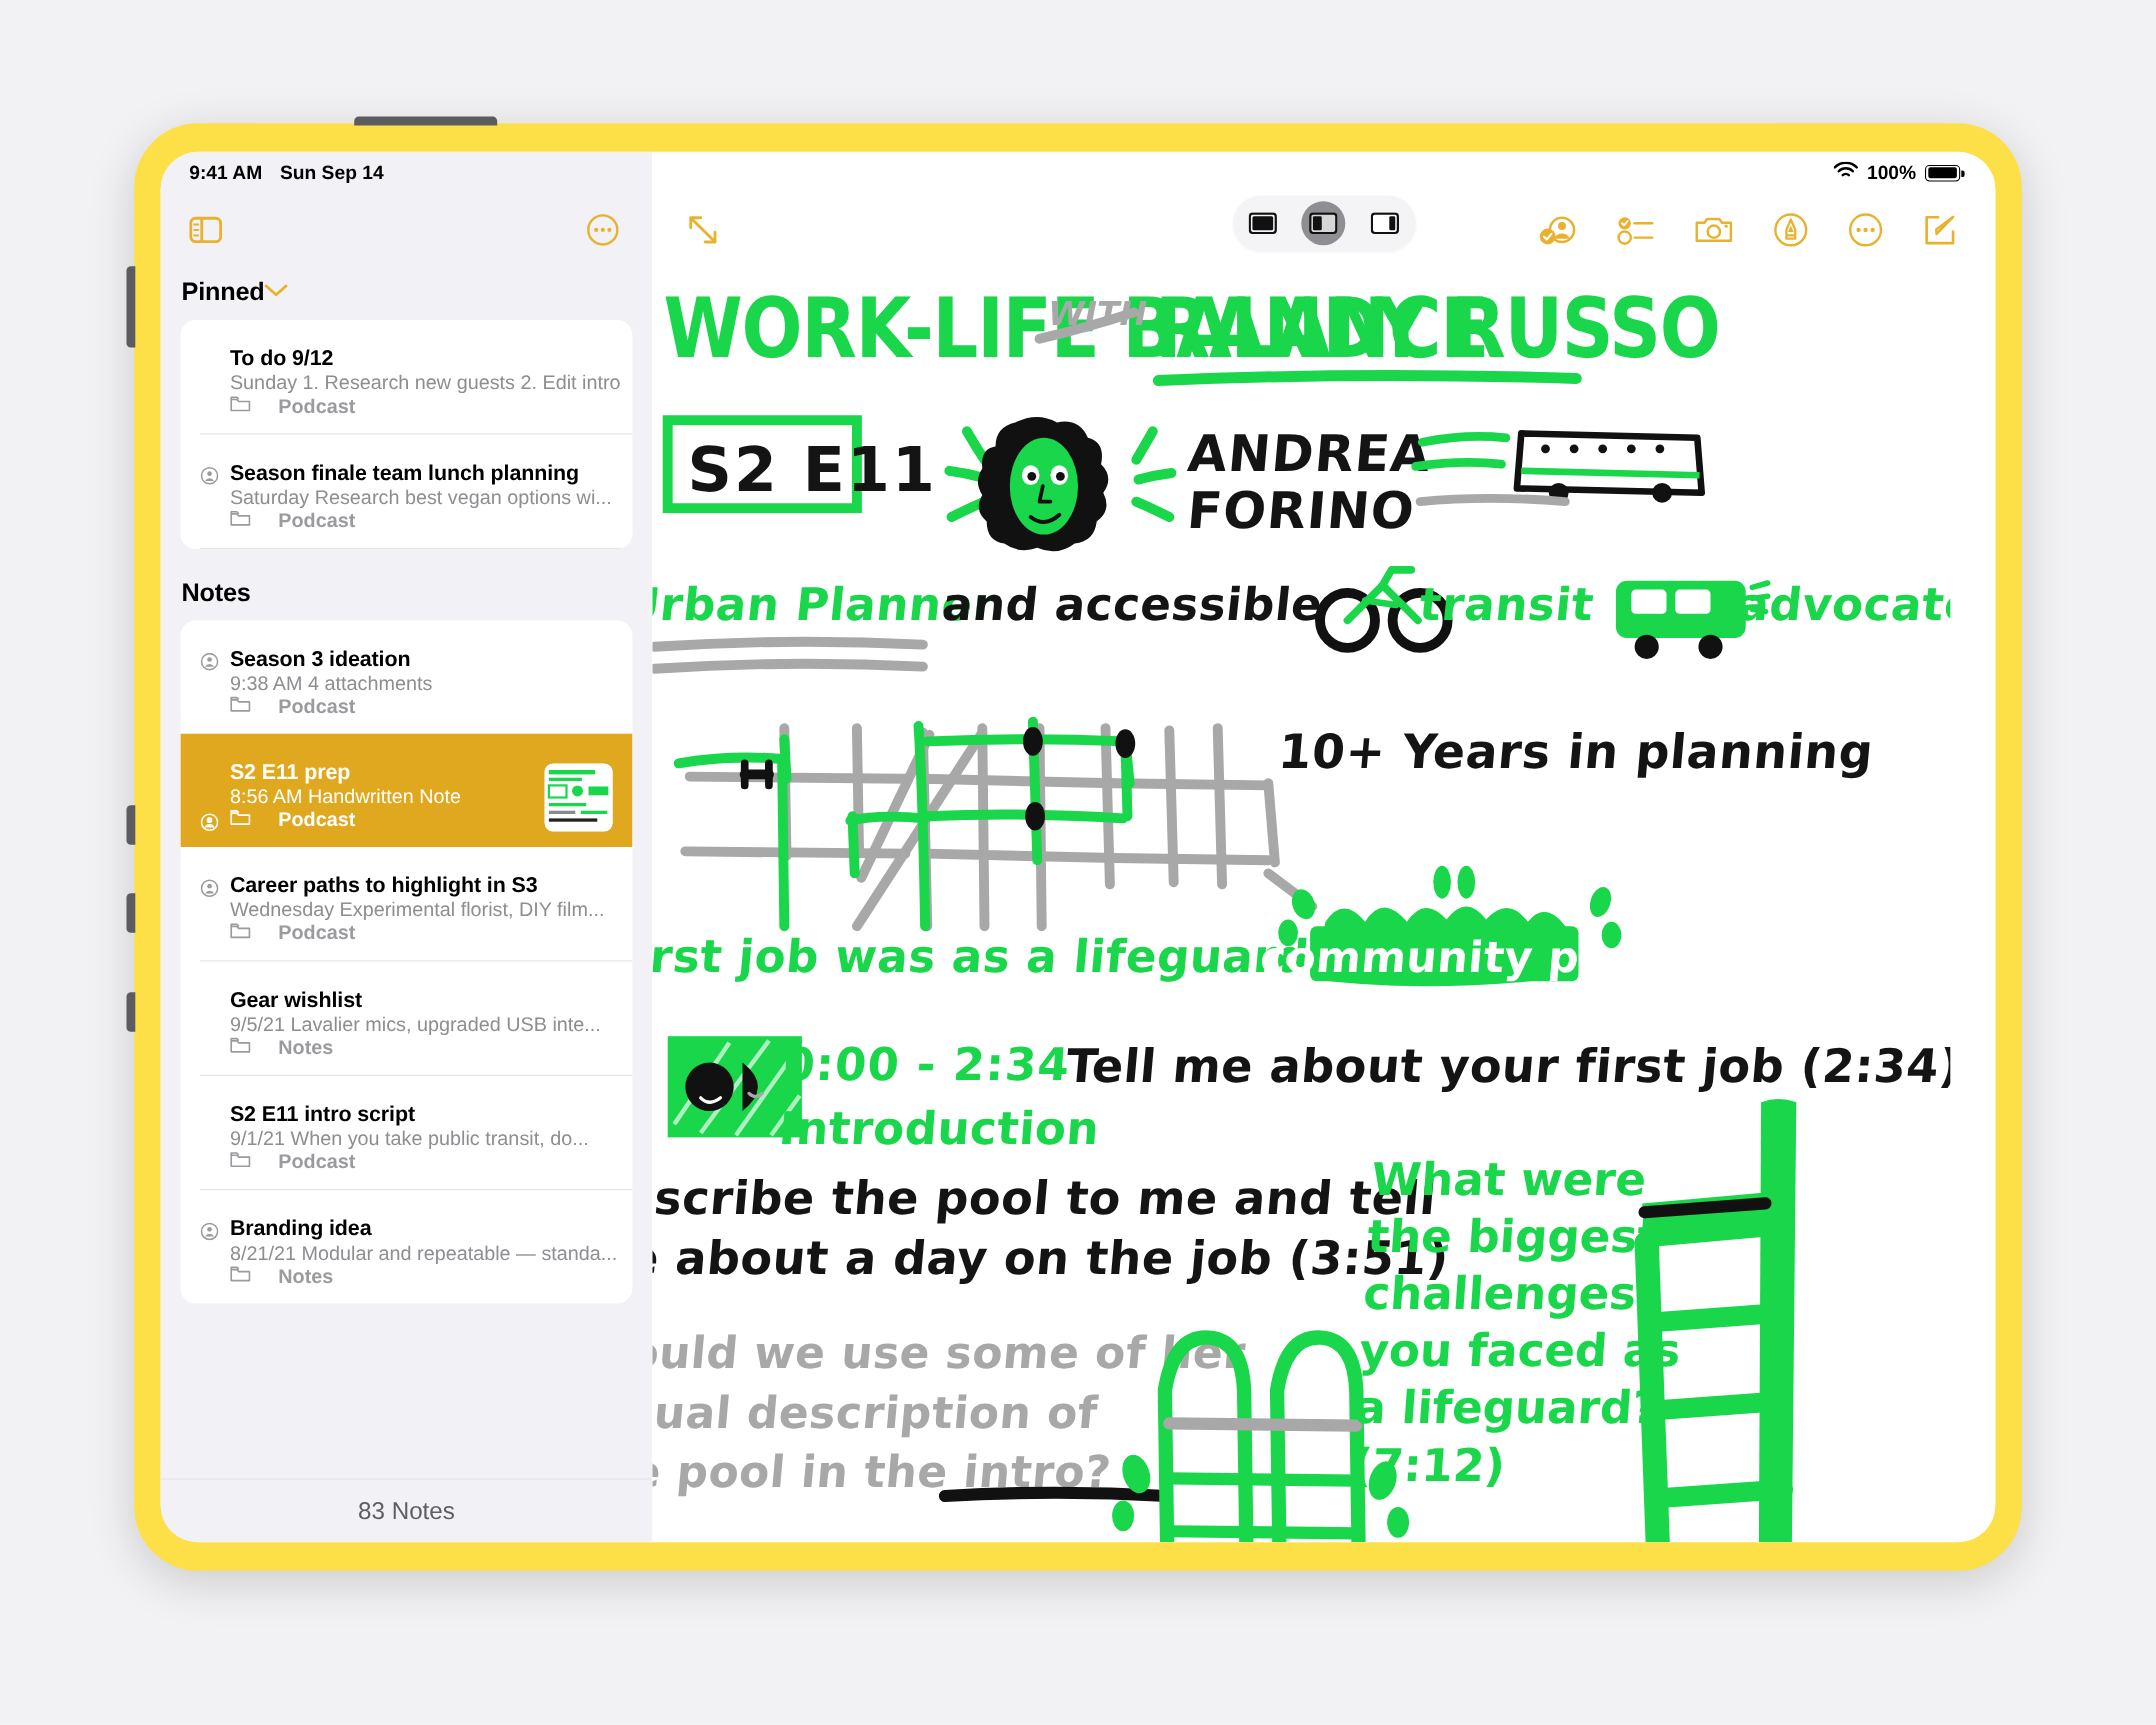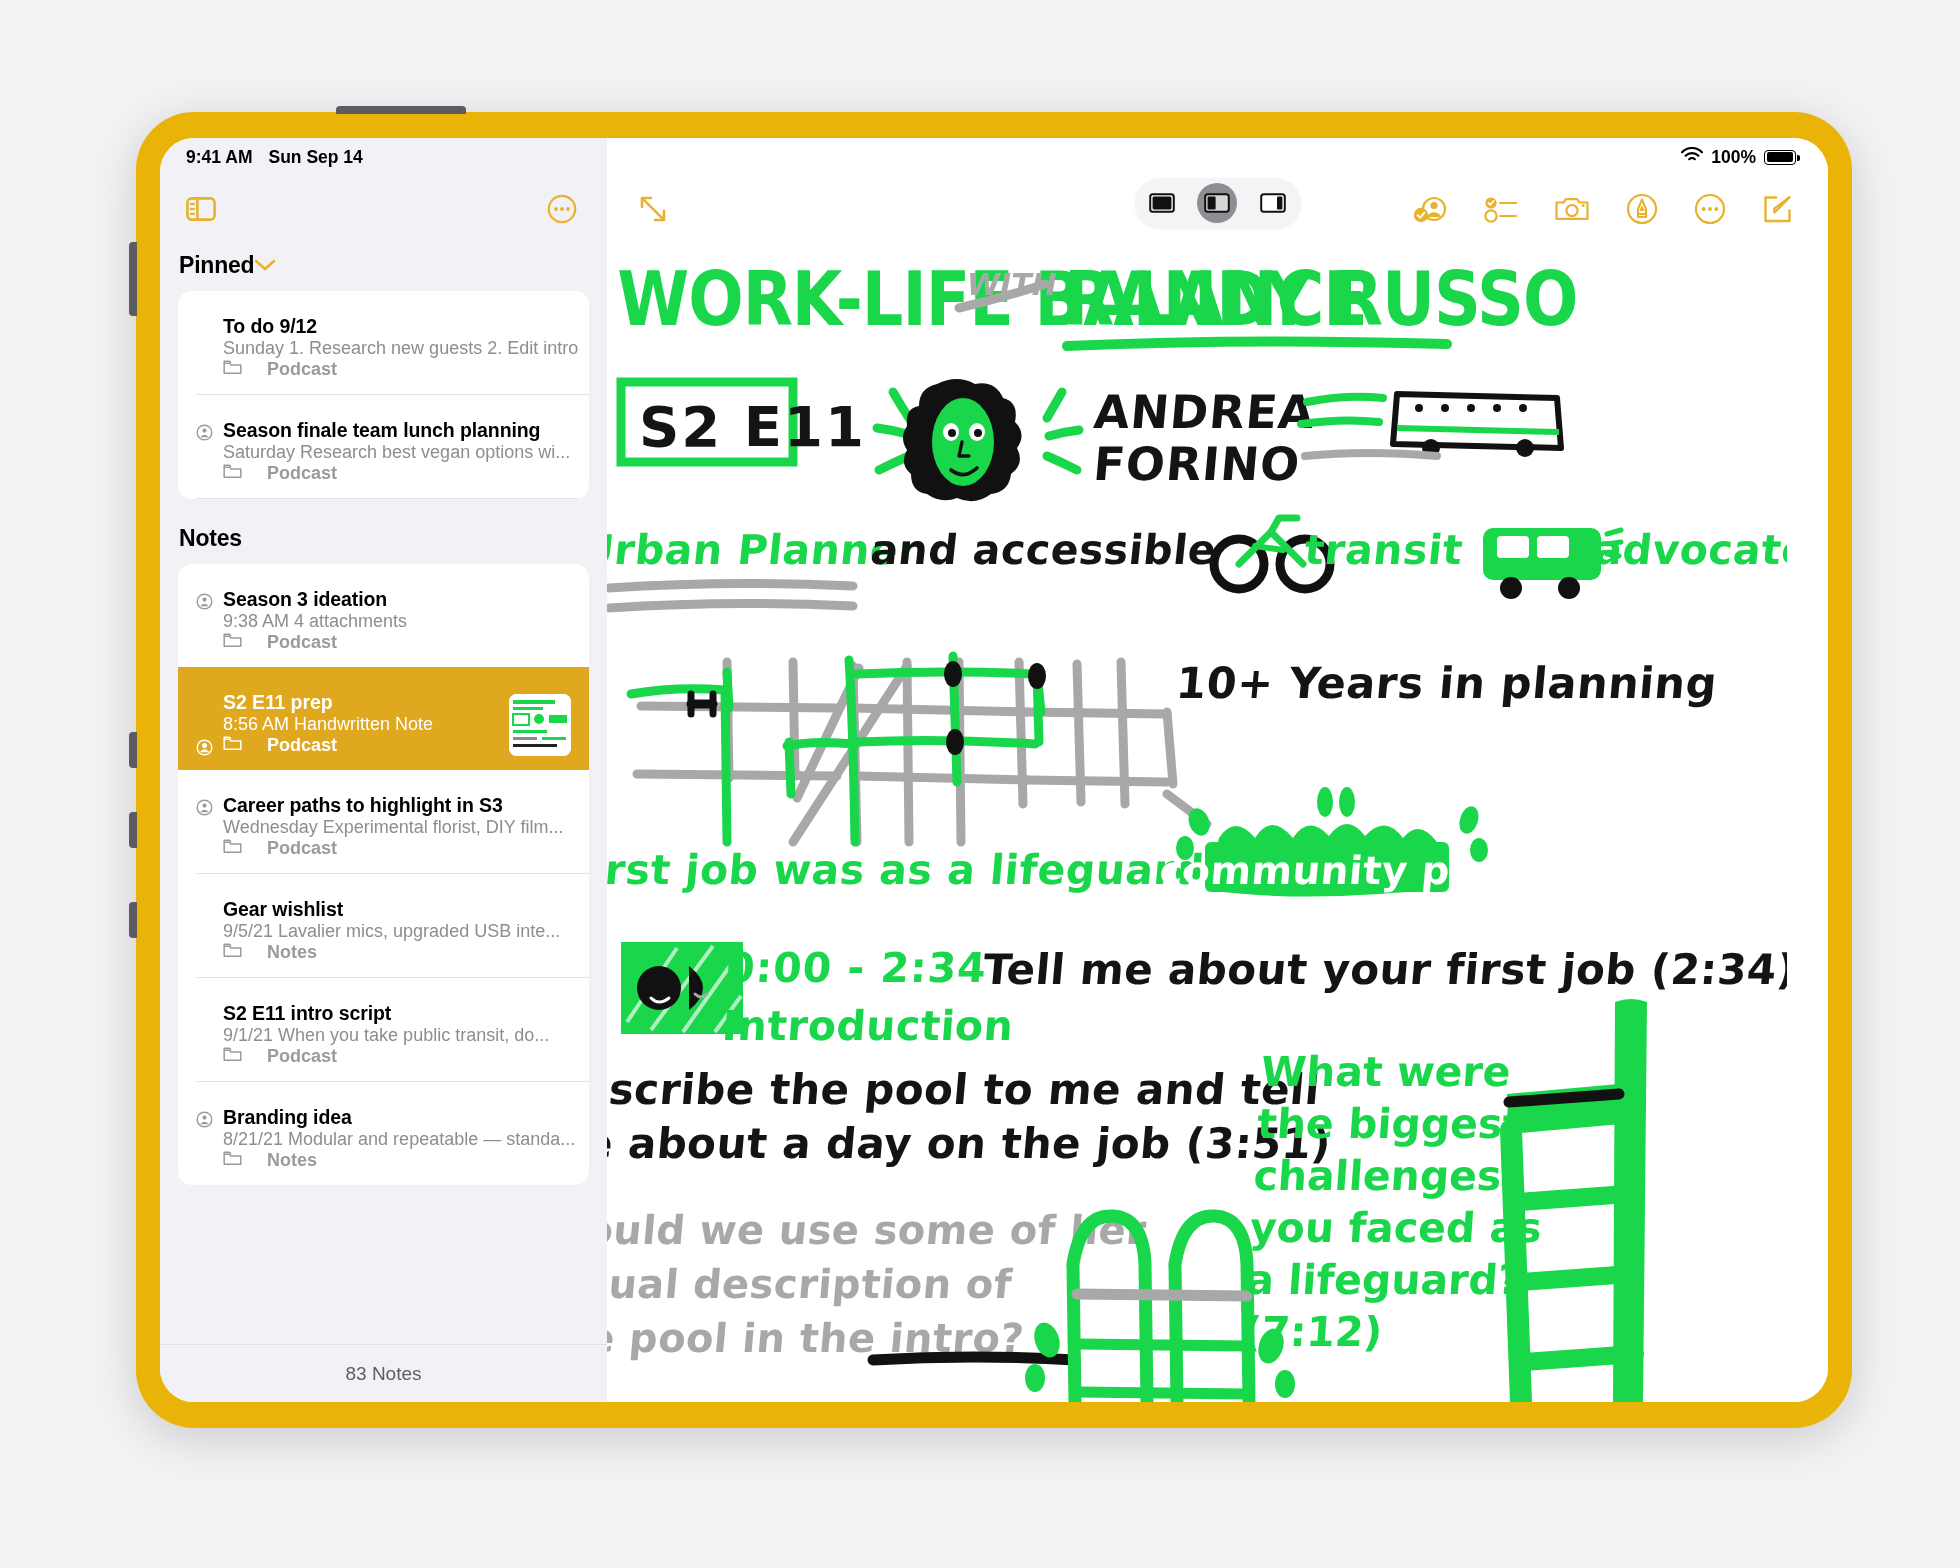--- a/index.html
+++ b/index.html
@@ -13,25 +13,24 @@
     position: relative;
   }
 
   
   #device {
     position: absolute;
     left: 122px;
     top: 112px;
     width: 1716px;
     height: 1316px;
-    background: #eab308;
+    background: #fde047;
     border-radius: 58px;
     box-shadow: 0 10px 44px rgba(0,0,0,0.16);
     padding: 26px 24px;
-    margin-left: 14px;
   }
   #device-edge-left {
     position: absolute;
     left: -7px;
     top: 130px;
     width: 8px;
     height: 74px;
     background: #5c5c60;
     border-radius: 4px 0 0 4px;
   }
@@ -236,21 +235,21 @@
     overflow: hidden;
     margin-top: 3px;
     position: relative;
   }
   #sidebar-spacer { flex: 1 1 auto; }
   #sidebar-footer {
     height: 58px;
     display: flex;
     align-items: center;
     justify-content: center;
-    font-size: 19px;
+    font-size: 22px;
     color: #5d5d62;
     border-top: 1px solid #e0e0e5;
     background: #f1f1f6;
   }
   #list-fade {
     position: absolute;
     left: 0; right: 0;
     bottom: 58px;
     height: 30px;
     background: linear-gradient(to bottom, rgba(241,241,246,0), rgba(241,241,246,1));

